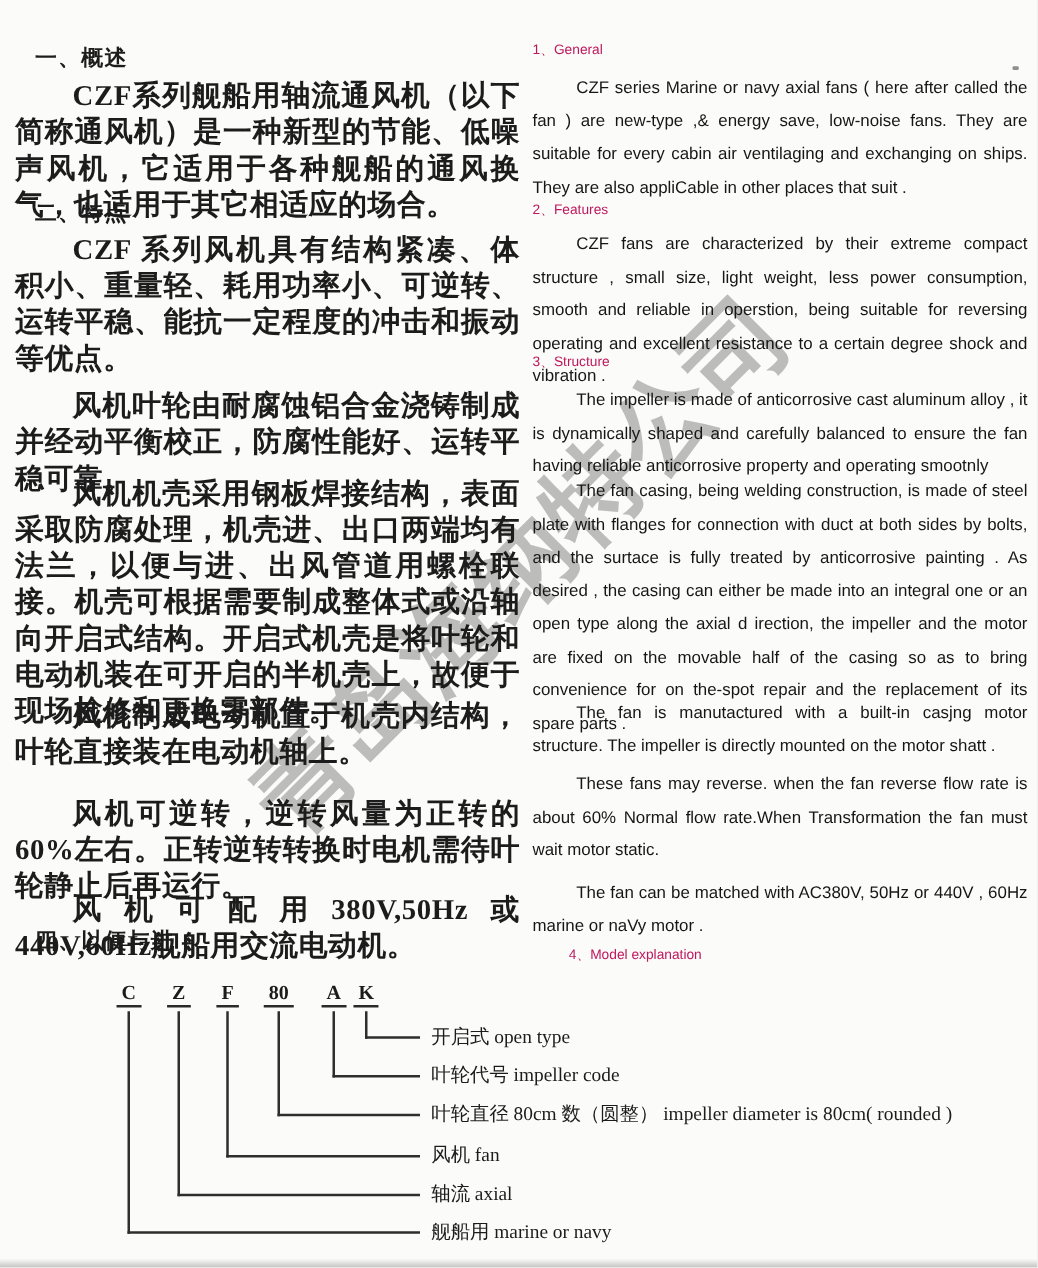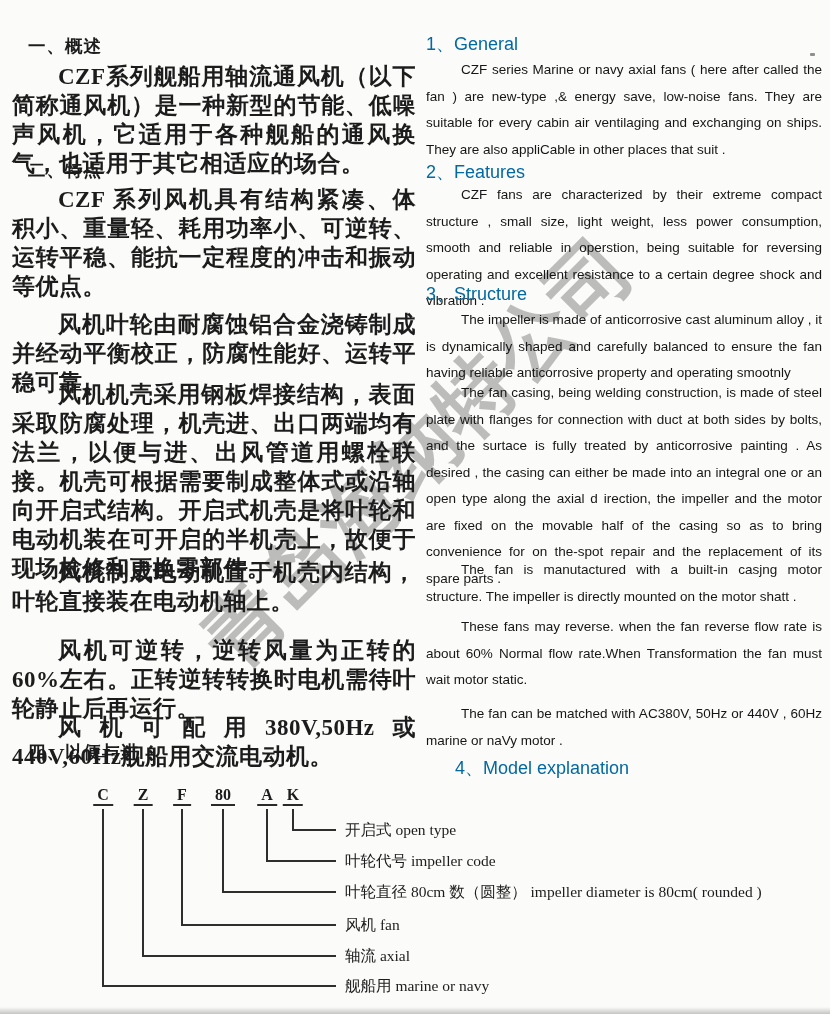--- a/index.html
+++ b/index.html
@@ -26,21 +26,21 @@
     pointer-events:none;
     z-index:1;
     font-family:"Liberation Serif","DejaVu Serif",serif;
   }
   
   .blk{position:absolute;z-index:2;}
   .zh{left:12px;width:404px;}
   .zh-h{font-size:17.5px;font-weight:bold;letter-spacing:1px;margin-left:16px;}
   .zh-p{font-size:23px;line-height:29px;font-weight:bold;text-align:justify;text-indent:2em;letter-spacing:0.5px;}
   .en{left:426px;width:396px;font-family:"Liberation Sans","DejaVu Sans",sans-serif;}
-  .en-h{font-size:18px;color:#0369a1;}
+  .en-h{font-size:11px;color:#be185d;}
   .en-p{font-size:13.5px;line-height:26.5px;text-align:justify;text-indent:35px;color:#161616;}
   .en-h4{left:455px;}
   
   .code-letter{
     position:absolute;
     transform:translateX(-50%);
     font-size:16px;font-weight:bold;
     border-bottom:2px solid #2a2a2a;
     padding:0 4px 0 4px;
     z-index:2;

